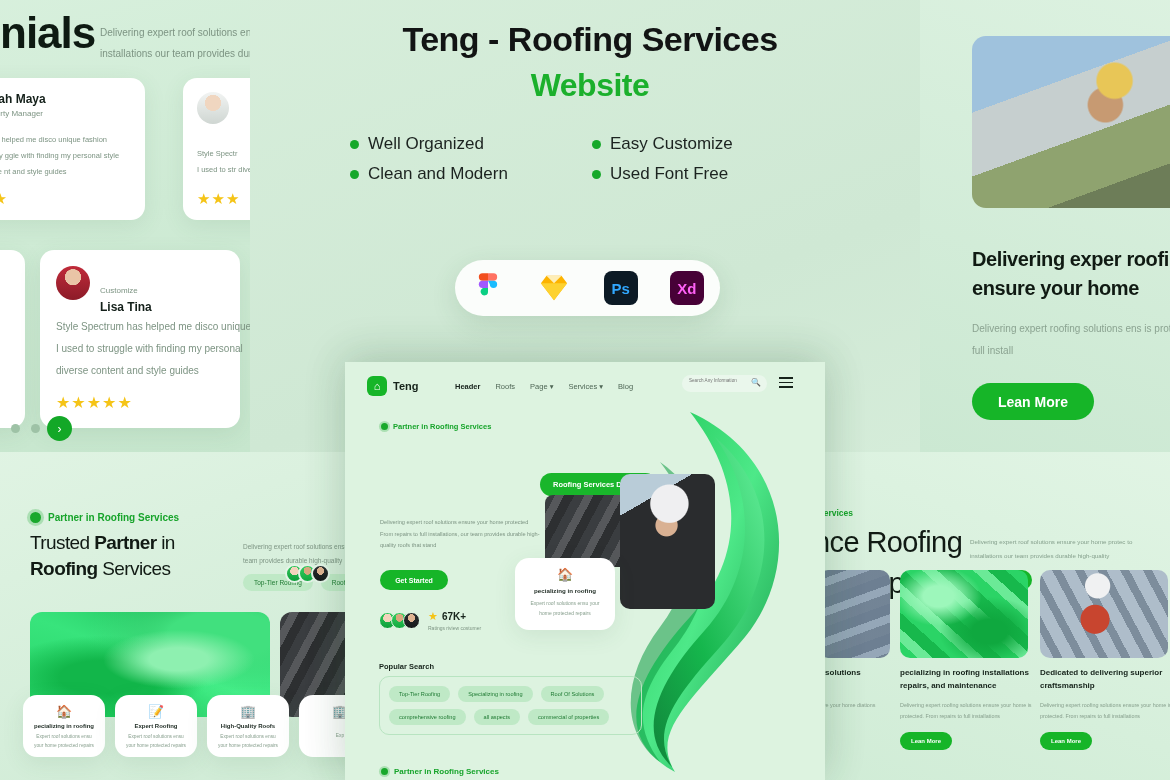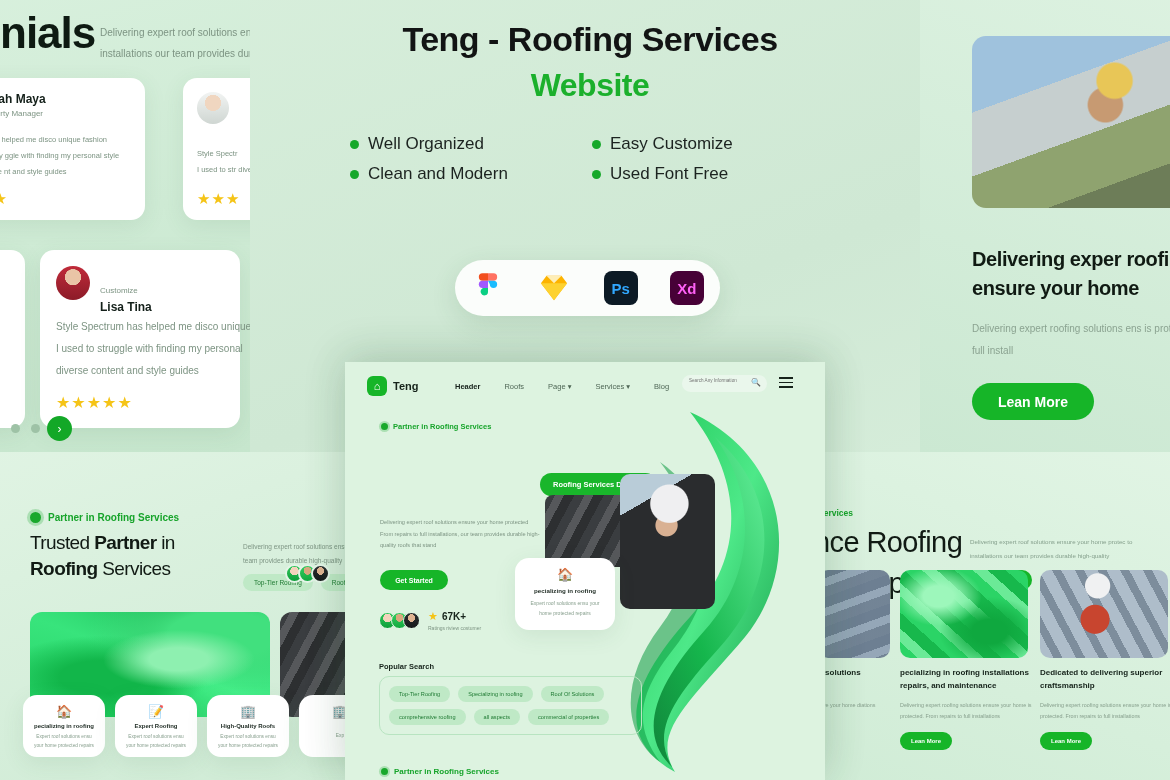--- a/index.html
+++ b/index.html
@@ -278,21 +278,21 @@
     <div class="tool-ico" style="background:#470137;color:#ff61f6;">
       <span>Xd</span>
     </div>
   </div>
 
   <div class="panel" id="panel-center">
 
     <div style="position:absolute;left:0;top:0;width:480px;height:50px;">
       <div style="position:absolute;left:22px;top:14px;width:20px;height:20px;border-radius:6px;background:#16b528;display:flex;align-items:center;justify-content:center;color:#fff;font-size:11px;">⌂</div>
       <div style="position:absolute;left:48px;top:18px;font-size:11px;font-weight:700;color:#16231b;">Teng</div>
-      <div style="position:absolute;left:110px;top:20px;display:flex;gap:24px;">
+      <div style="position:absolute;left:110px;top:20px;display:flex;gap:15px;">
         <span class="nav-link active">Header</span>
         <span class="nav-link">Roofs</span>
         <span class="nav-link">
           <span>Page</span>
           <span>▾</span></span>
         <span class="nav-link">
           <span>Services</span>
           <span>▾</span></span>
         <span class="nav-link">Blog</span>
       </div>

